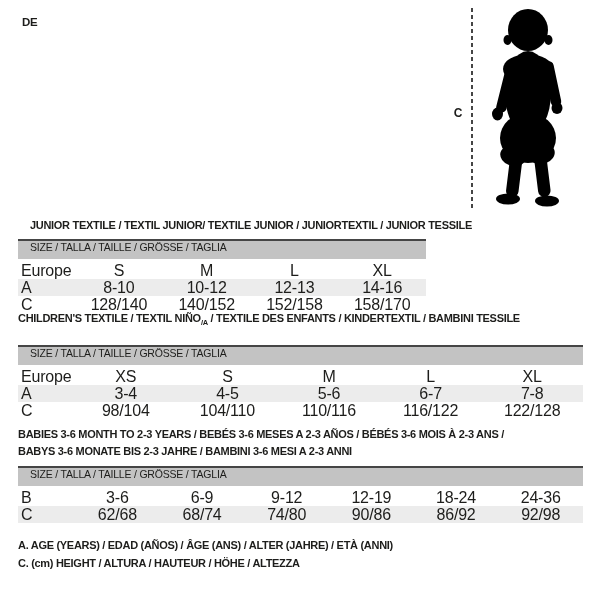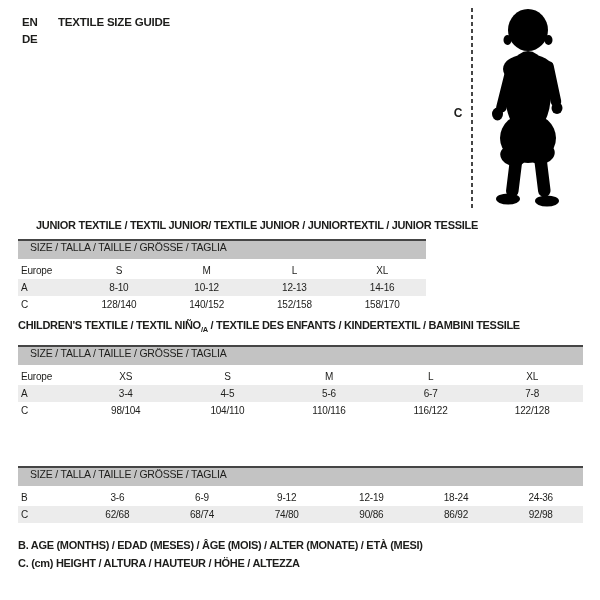--- a/index.html
+++ b/index.html
@@ -22,38 +22,34 @@
   .baby-svg { position:absolute; left:480px; top:5px; }
   
   .sec-title { position:absolute; font-size:11px; font-weight:bold;
     letter-spacing:-0.3px; white-space:nowrap; line-height:17px; }
   .sec-title sub { font-size:7.5px; }
   
   .stable { position:absolute; border-top:2px solid var(--table_border,#454545); }
   .size-bar { height:18px; background:var(--header_bar,#c3c3c3);
     font-size:10.5px; line-height:13px; padding-left:12px;
     letter-spacing:-0.2px; margin-bottom:3px; color:var(--text,#1d1d1b); }
-  .trow { display:flex; height:17px; align-items:center; font-size:10px; letter-spacing:-0.2px; }
+  .trow { display:flex; height:17px; align-items:center; font-size:16px; letter-spacing:-0.2px; }
   .trow.shaded { background:var(--row_shade,#ececec); }
   .tlabel { width:57px; padding-left:3px; }
   .tcell { flex:1; text-align:center; }
   
   .legend { position:absolute; left:18px; top:537px; font-size:11px;
     font-weight:bold; line-height:17.5px; letter-spacing:-0.3px; white-space:nowrap; }
 </style>
 </head>
 <body>
 
 <div class="canvas">
 
   <div class="lang-list">
-    <div class="lang-row">
-      <span class="lang-code">EN</span>
-      <span>TEXTILE SIZE GUIDE</span>
-    </div>
     <div class="lang-row">
       <span class="lang-code">DE</span>
     </div>
   </div>
 
   <div class="dash-line"></div>
   <div class="c-label">C</div>
   <svg class="baby-svg" width="100" height="205" viewBox="0 0 100 205" fill="#000000" aria-hidden="true">
     <ellipse cx="48" cy="25" rx="20" ry="21"></ellipse>
     <ellipse cx="27.5" cy="35" rx="4" ry="5"></ellipse>
@@ -66,21 +62,21 @@
     <ellipse cx="77" cy="103" rx="5.5" ry="6"></ellipse>
     <ellipse cx="48" cy="133" rx="28" ry="25"></ellipse>
     <ellipse cx="33" cy="151" rx="13" ry="10" transform="rotate(18 33 151)"></ellipse>
     <ellipse cx="62" cy="149" rx="13" ry="10" transform="rotate(-18 62 149)"></ellipse>
     <rect x="28" y="148" width="12.5" height="44" rx="6" transform="rotate(7 34 170)"></rect>
     <rect x="56" y="146" width="12.5" height="46" rx="6" transform="rotate(-7 62 169)"></rect>
     <ellipse cx="28" cy="194" rx="12" ry="5.5"></ellipse>
     <ellipse cx="67" cy="196" rx="12" ry="5.5"></ellipse>
   </svg>
 
-  <h2 class="sec-title" style="left:36px; top:217px;"><span>JUNIOR TEXTILE / TEXTIL JUNIOR/ TEXTILE JUNIOR / JUNIORTEXTIL / JUNIOR TESSILE</span></h2>
+  <h2 class="sec-title" style="left:30px; top:217px;"><span>JUNIOR TEXTILE / TEXTIL JUNIOR/ TEXTILE JUNIOR / JUNIORTEXTIL / JUNIOR TESSILE</span></h2>
   <div class="stable" style="left:18px; top:239px; width:408px;">
     <div class="size-bar">SIZE / TALLA / TAILLE / GRÖSSE / TAGLIA</div>
     <div class="t-body">
         <div class="trow">
           <span class="tlabel">Europe</span>
           <span class="tcell">S</span>
           <span class="tcell">M</span>
           <span class="tcell">L</span>
           <span class="tcell">XL</span>
         </div>
@@ -94,21 +90,21 @@
         <div class="trow">
           <span class="tlabel">C</span>
           <span class="tcell">128/140</span>
           <span class="tcell">140/152</span>
           <span class="tcell">152/158</span>
           <span class="tcell">158/170</span>
         </div>
       </div>
   </div>
 
-  <h2 class="sec-title" style="left:18px; top:317px;"><span>CHILDREN'S TEXTILE / TEXTIL NIÑO</span><sub>/A</sub><span> / TEXTILE DES ENFANTS / KINDERTEXTIL / BAMBINI TESSILE</span></h2>
+  <h2 class="sec-title" style="left:18px; top:310px;"><span>CHILDREN'S TEXTILE / TEXTIL NIÑO</span><sub>/A</sub><span> / TEXTILE DES ENFANTS / KINDERTEXTIL / BAMBINI TESSILE</span></h2>
   <div class="stable" style="left:18px; top:345px; width:565px;">
     <div class="size-bar">SIZE / TALLA / TAILLE / GRÖSSE / TAGLIA</div>
     <div class="t-body">
         <div class="trow">
           <span class="tlabel">Europe</span>
           <span class="tcell">XS</span>
           <span class="tcell">S</span>
           <span class="tcell">M</span>
           <span class="tcell">L</span>
           <span class="tcell">XL</span>
@@ -125,20 +121,21 @@
           <span class="tlabel">C</span>
           <span class="tcell">98/104</span>
           <span class="tcell">104/110</span>
           <span class="tcell">110/116</span>
           <span class="tcell">116/122</span>
           <span class="tcell">122/128</span>
         </div>
       </div>
   </div>
 
+  <h2 class="sec-title" style="left:18px; top:426px;"><span>BABIES 3-6 MONTH TO 2-3 YEARS / BEBÉS 3-6 MESES A 2-3 AÑOS / BÉBÉS 3-6 MOIS À 2-3 ANS /</span><br><span>BABYS 3-6 MONATE BIS 2-3 JAHRE / BAMBINI 3-6 MESI A 2-3 ANNI</span></h2>
   <div class="stable" style="left:18px; top:466px; width:565px;">
     <div class="size-bar">SIZE / TALLA / TAILLE / GRÖSSE / TAGLIA</div>
     <div class="t-body">
         <div class="trow">
           <span class="tlabel">B</span>
           <span class="tcell">3-6</span>
           <span class="tcell">6-9</span>
           <span class="tcell">9-12</span>
           <span class="tcell">12-19</span>
           <span class="tcell">18-24</span>
@@ -150,17 +147,17 @@
           <span class="tcell">68/74</span>
           <span class="tcell">74/80</span>
           <span class="tcell">90/86</span>
           <span class="tcell">86/92</span>
           <span class="tcell">92/98</span>
         </div>
       </div>
   </div>
 
   <div class="legend">
-    <div>B. AGE (MONTHS) / EDAD (MESES) / ÂGE (MOIS) / ALTER (MONATE) / ETÀ (MESI)</div>
+    <div>A. AGE (YEARS) / EDAD (AÑOS) / ÂGE (ANS) / ALTER (JAHRE) / ETÀ (ANNI)</div>
     <div>C. (cm) HEIGHT / ALTURA / HAUTEUR / HÖHE / ALTEZZA</div>
   </div>
 
 </div>
 
 </body></html>

